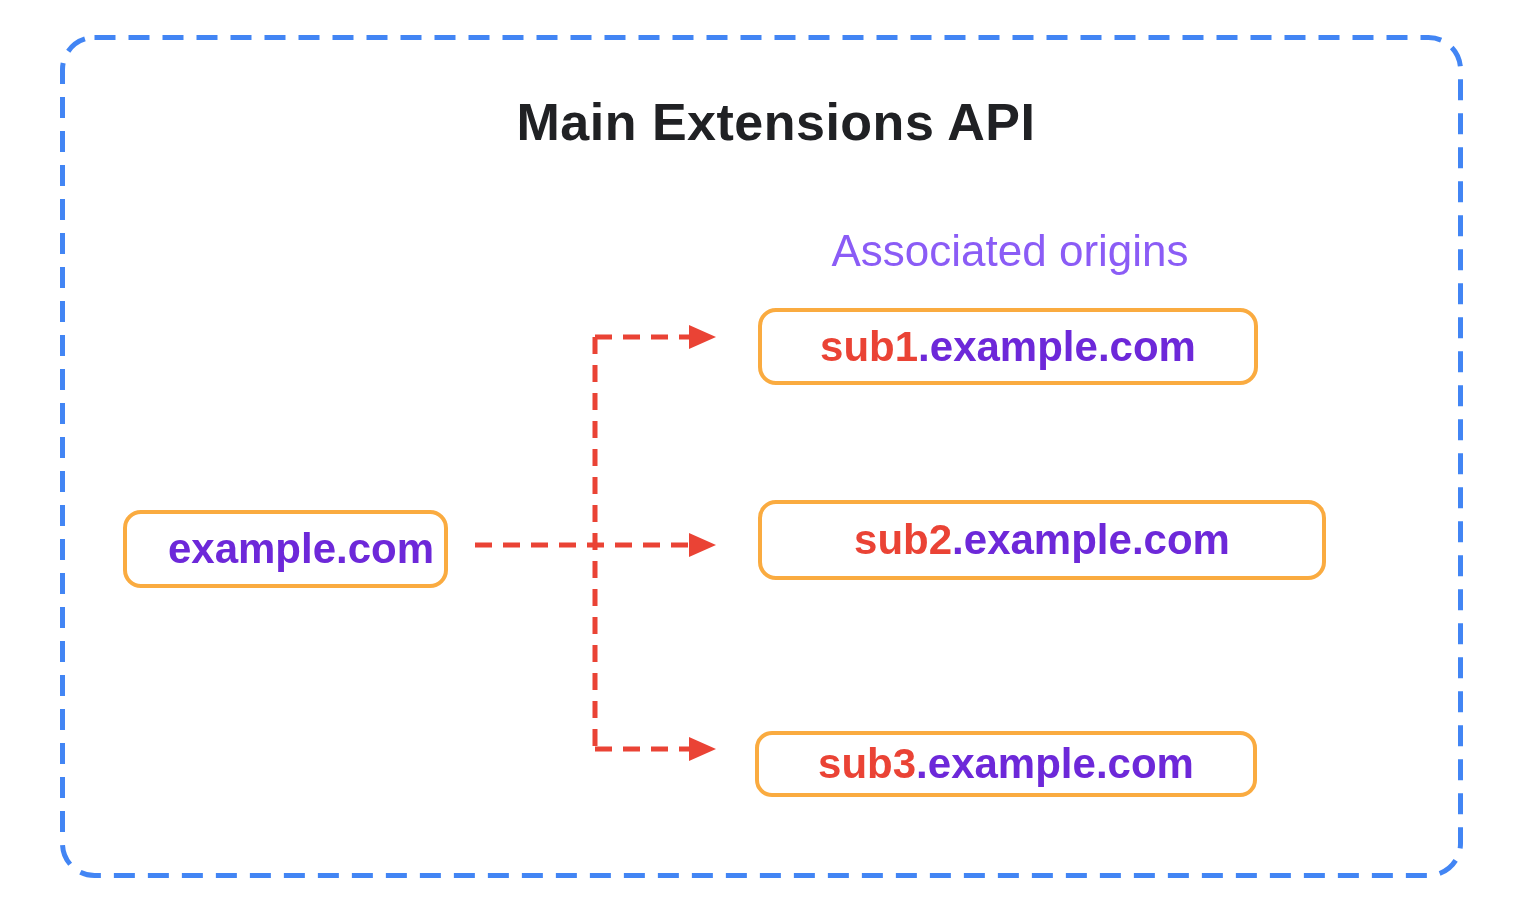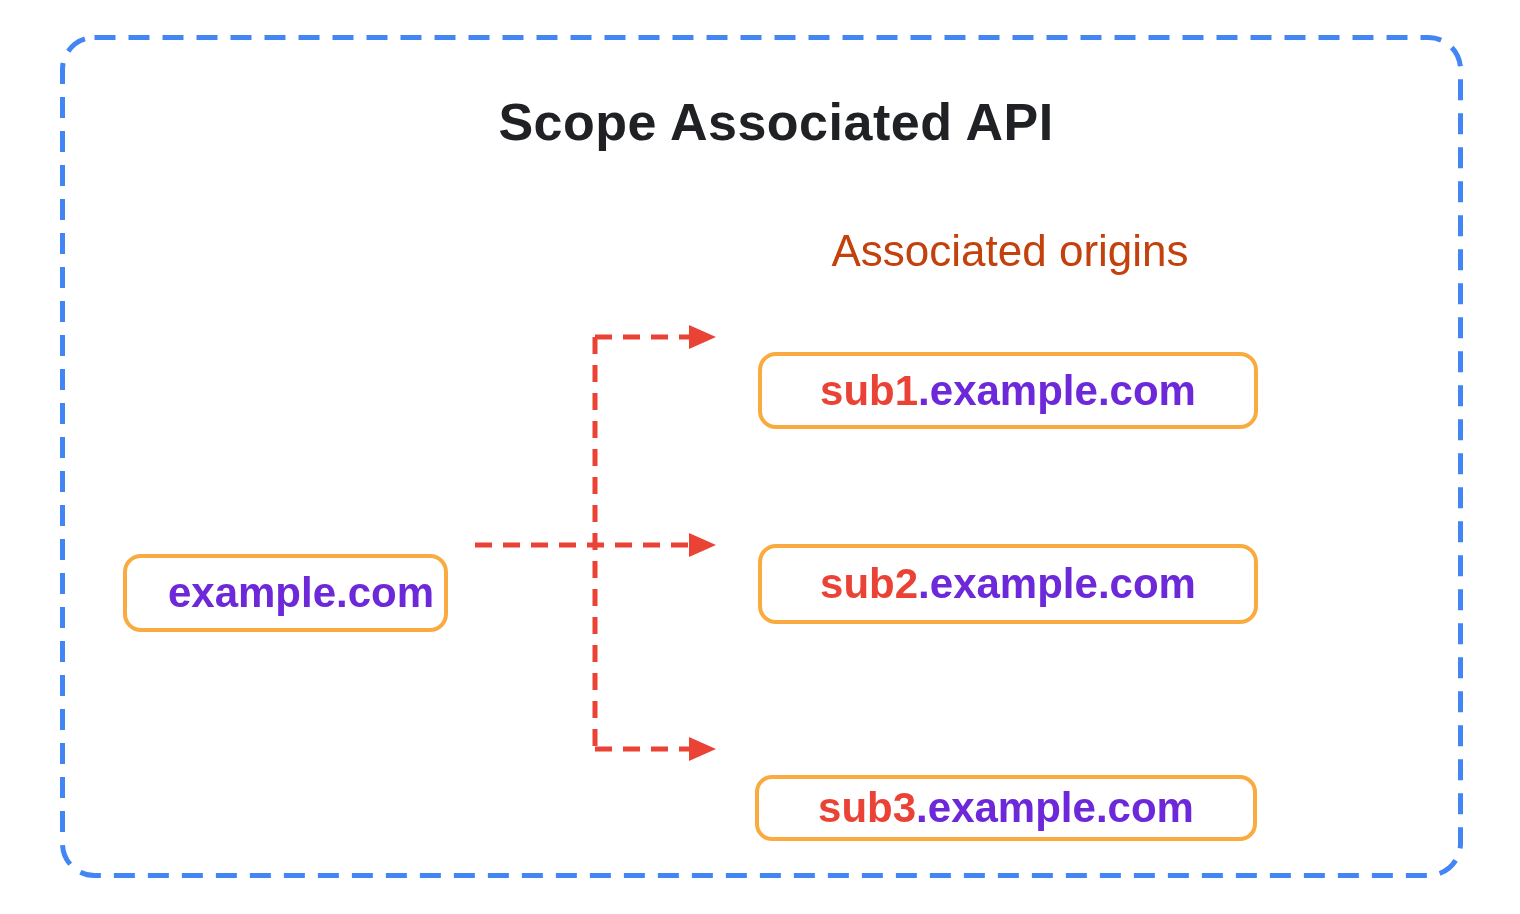--- a/index.html
+++ b/index.html
@@ -29,21 +29,21 @@
     width: 1400px;
     text-align: center;
     font-size: 52px;
     line-height: 56px;
     font-weight: 700;
     color: #202124;
     letter-spacing: 0.5px;
   }
   .label {
     position: absolute;
-    color: #c2410c;
+    color: #8b5cf6;
     font-size: 44px;
     line-height: 50px;
     font-weight: 400;
     text-align: center;
     white-space: nowrap;
   }
   .label-assoc {
     left: 760px;
     top: 226px;
     width: 500px;
@@ -58,27 +58,26 @@
     box-sizing: border-box;
     border: 4.5px solid #FAAB40;
     border-radius: 18px;
     background: #ffffff;
     display: flex;
     align-items: center;
     justify-content: center;
     font-weight: 700;
     font-size: 42px;
     white-space: nowrap;
-    margin-top: 44px;
   }
   .obox .txt-blue { color: #6d28d9; }
   .obox .txt-red  { color: #EA4335; }
   #box-example { left: 123px; top: 510px; width: 325px; height: 78px; padding-left: 31px; }
   #box-sub1    { left: 758px; top: 308px; width: 500px; height: 77px; }
-  #box-sub2    { left: 758px; top: 500px; width: 500px; height: 80px; }
+  #box-sub2    { left: 758px; top: 500px; width: 568px; height: 80px; }
   #box-sub3    { left: 755px; top: 731px; width: 502px; height: 66px; border-radius: 17px; }
 </style>
 </head>
 <body>
 
 <div class="canvas">
 
   <svg class="lines" width="1520" height="914" viewBox="0 0 1520 914" xmlns="http://www.w3.org/2000/svg">
 
     <rect x="62.5" y="37.5" width="1398" height="838" rx="32" fill="none" stroke="#4285F4" stroke-width="5" stroke-dasharray="21 13"></rect>
@@ -86,21 +85,21 @@
     <path d="M475 545 H689" stroke="#EA4335" stroke-width="5" stroke-dasharray="17 11" fill="none"></path>
     <path d="M595 337 V749" stroke="#EA4335" stroke-width="5" stroke-dasharray="17 11" fill="none"></path>
     <path d="M595 337 H689" stroke="#EA4335" stroke-width="5" stroke-dasharray="17 11" fill="none"></path>
     <path d="M595 749 H689" stroke="#EA4335" stroke-width="5" stroke-dasharray="17 11" fill="none"></path>
 
     <polygon points="689,325 689,349 716,337" fill="#EA4335"></polygon>
     <polygon points="689,533 689,557 716,545" fill="#EA4335"></polygon>
     <polygon points="689,737 689,761 716,749" fill="#EA4335"></polygon>
   </svg>
 
-  <div class="title">Scope Associated API</div>
+  <div class="title">Main Extensions API</div>
 
   <div class="label label-assoc">Associated origins</div>
 
 
   <div class="obox" id="box-example">
     <span class="txt-blue">example.com</span>
   </div>
 
   <div class="obox" id="box-sub1">
     <span class="txt-red">sub1</span>

